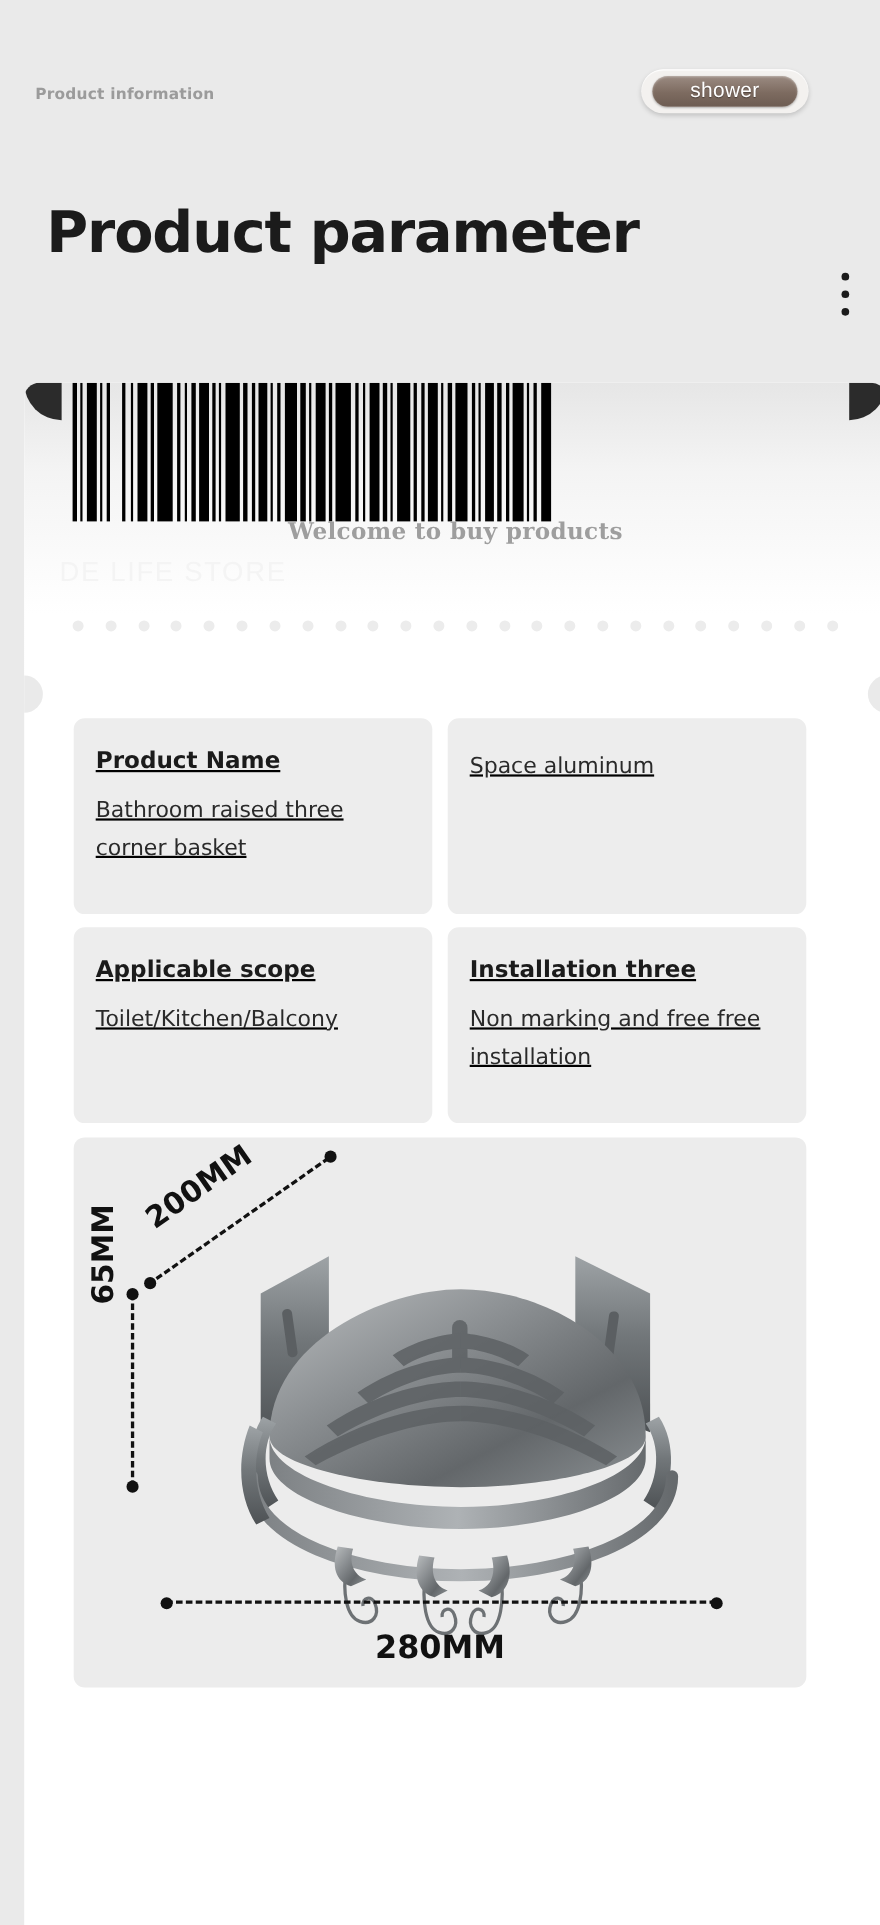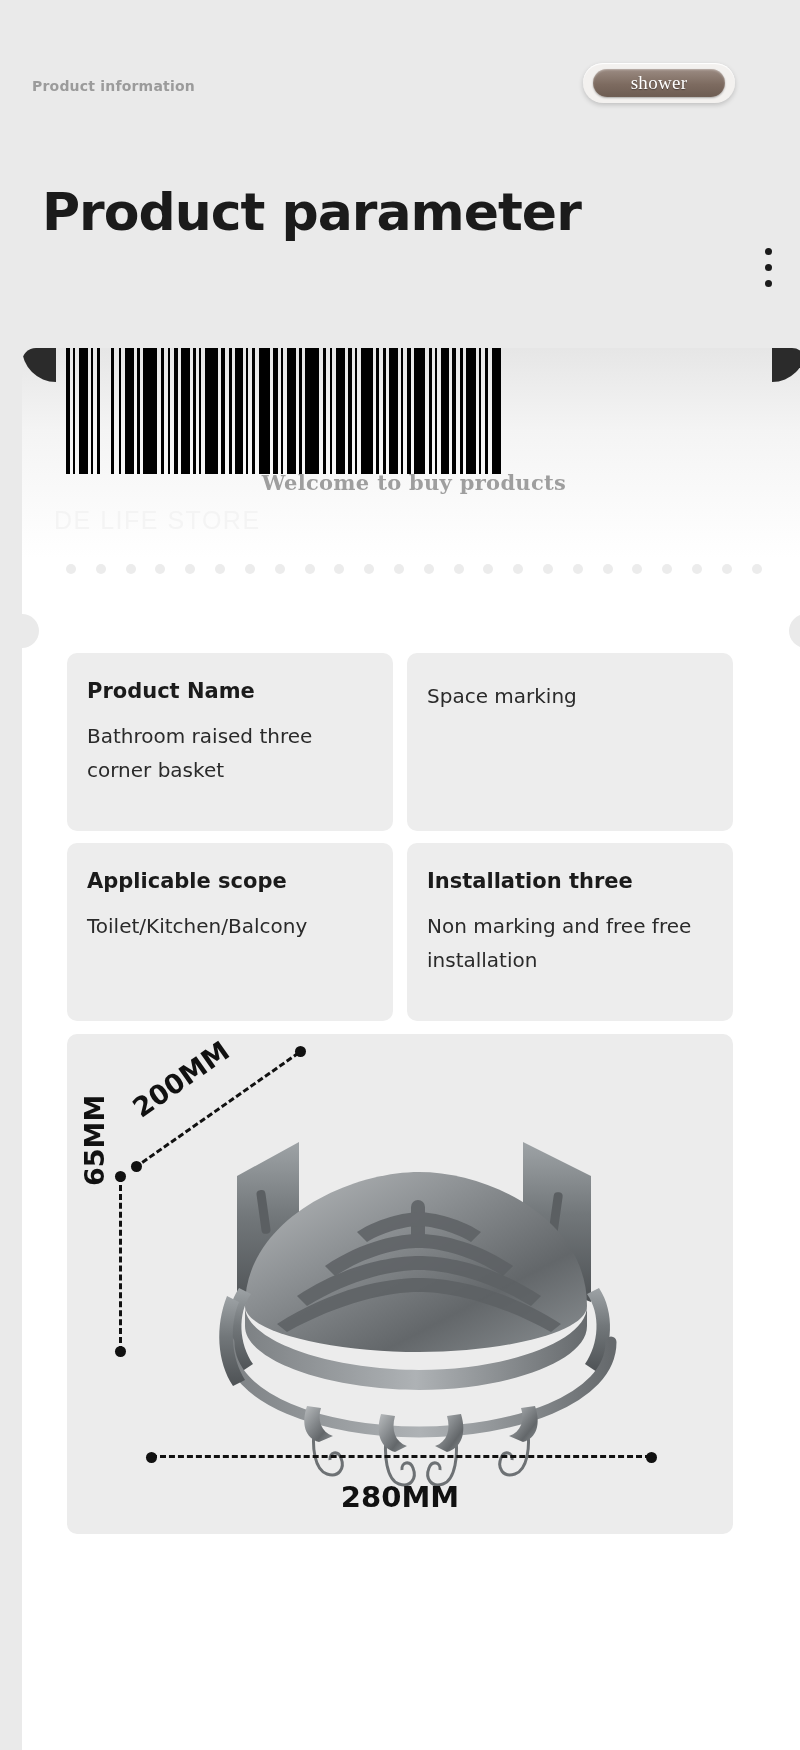--- a/index.html
+++ b/index.html
@@ -47,21 +47,21 @@
     border-radius: 16px;
     background: linear-gradient(180deg, #9b8b82 0%, #7d6b60 55%, #6d5c52 100%);
     box-shadow: inset 0 1px 2px rgba(255,255,255,.35), 0 1px 2px rgba(0,0,0,.3);
     display: flex; align-items: center; justify-content: center;
   }
   .pill-inner span {
     color: #fff;
     font-size: 19px;
     letter-spacing: .3px;
     text-shadow: 0 1px 1px rgba(0,0,0,.4);
-    font-family: Liberation Serif, serif;
+    font-family: Liberation Sans, sans-serif;
   }
 
   
   .page-title {
     position: absolute;
     left: 42px; top: 182px;
     font-size: 52px;
     font-weight: 700;
     color: #1b1b1b;
     letter-spacing: -1px;
@@ -150,20 +150,21 @@
     width: 666px;
     display: grid;
     grid-template-columns: 1fr 1fr;
     gap: 12px 14px;
   }
   .card {
     background: #ededed;
     border-radius: 10px;
     padding: 26px 20px 12px 20px;
     min-height: 178px;
+    text-decoration: underline;
   }
   .card.short { min-height: 178px; }
   .card-title {
     font-size: 21px;
     font-weight: 700;
     color: #1b1b1b;
     margin-bottom: 16px;
     font-family: "DejaVu Sans", sans-serif;
   }
   .card-val {
@@ -385,21 +386,21 @@
     <div class="notch right"></div>
 
     <div class="cards">
 
       <div class="card">
         <div class="card-title">Product Name</div>
         <div class="card-val">Bathroom raised three corner basket</div>
       </div>
 
       <div class="card">
-        <div class="card-val">Space marking</div>
+        <div class="card-val">Space aluminum</div>
       </div>
 
       <div class="card short">
         <div class="card-title">Applicable scope</div>
         <div class="card-val">Toilet/Kitchen/Balcony</div>
       </div>
 
       <div class="card short">
         <div class="card-title">Installation three</div>
         <div class="card-val">Non marking and free free installation</div>

